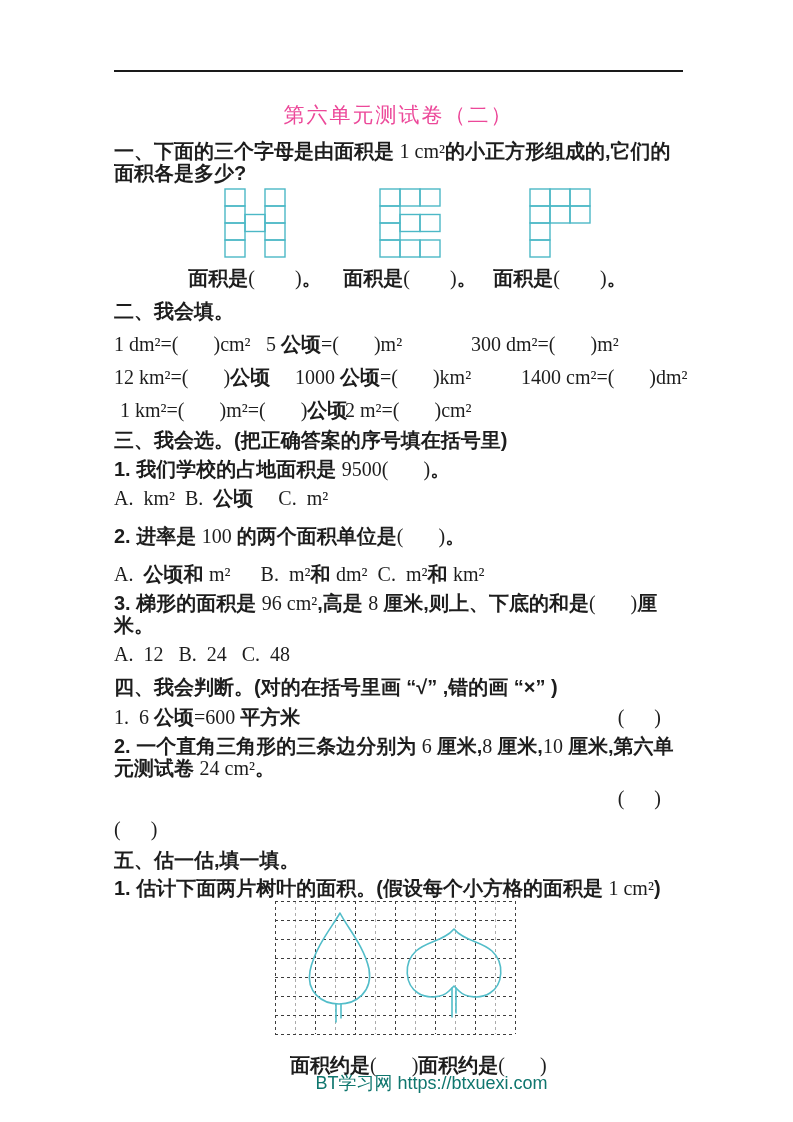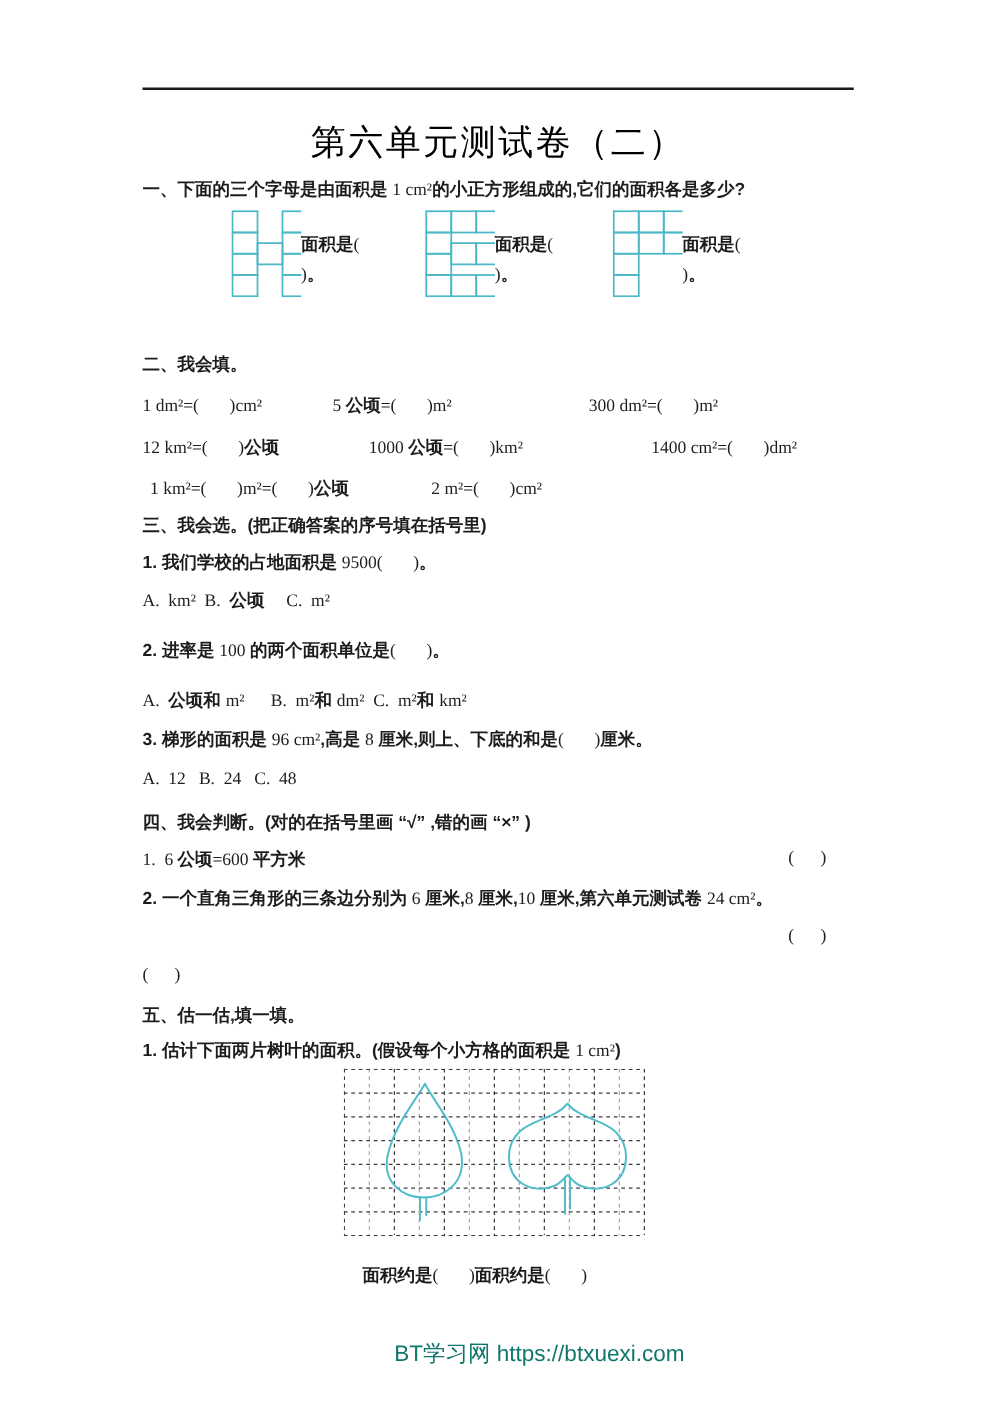--- a/index.html
+++ b/index.html
@@ -1,29 +1,29 @@
 <!DOCTYPE html>
 <html><head>
 <meta charset="utf-8">
 <style>
   html,body{margin:0;padding:0;background:#ffffff;}
   .page{position:relative;width:793px;height:1122px;background:#ffffff;overflow:hidden;
         font-family:"Liberation Sans",sans-serif;color:#1d1d1d;}
   .content{padding:0 110px 0 114px;}
   .top-rule{margin-top:70px;border-top:2px solid #1a1a1a;height:0;}
-  .title{font-family:"Liberation Serif","DejaVu Serif",serif;font-weight:400;font-size:28px;
-         line-height:30px;text-align:center;letter-spacing:2px;margin:28px 0 0 0;color:#000000;}
-  .line{font-size:14px;line-height:22px;white-space:pre-wrap;}
+  .title{font-family:"Liberation Serif","DejaVu Serif",serif;font-weight:400;font-size:21px;
+         line-height:30px;text-align:center;letter-spacing:2px;margin:28px 0 0 0;color:#ec4899;}
+  .line{font-size:20px;line-height:22px;white-space:pre-wrap;}
   .seg-c{font-family:"Liberation Sans",sans-serif;font-weight:600;}
   .seg-e{font-family:"Liberation Serif","DejaVu Serif",serif;font-weight:400;}
   .serif{font-family:"Liberation Serif","DejaVu Serif",serif;font-weight:400;}
 
   .q1-heading{margin-top:10px;}
   .letters-row{position:relative;height:104px;margin-top:4px;}
-  .letter-group{position:absolute;top:0;width:140px;display:flex;flex-direction:row;align-items:center;}
+  .letter-group{position:absolute;top:0;width:140px;display:flex;flex-direction:column;align-items:center;}
   .letter-group .letter-label{margin-top:9px;}
   .sq{fill:none;stroke:#4cb8c6;stroke-width:1.4;}
 
   .sec-heading{margin-top:8px;}
   .fill-row{position:relative;height:22px;margin-top:11px;}
   .fill-item{position:absolute;top:0;white-space:pre;}
 
   .mt5{margin-top:16px;} .mt6{margin-top:6px;} .mt7{margin-top:7px;}
   .mt8{margin-top:8px;} .mt9{margin-top:9px;} .mt11{margin-top:11px;}
 

